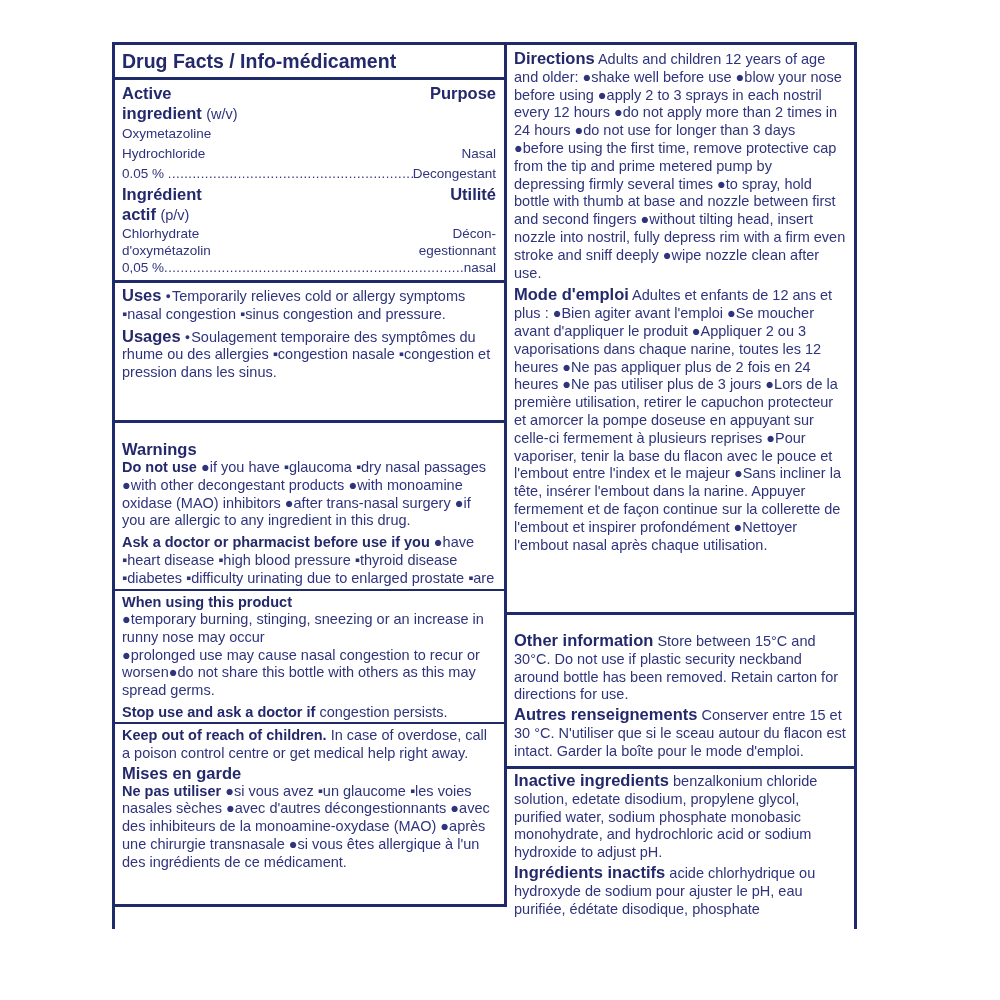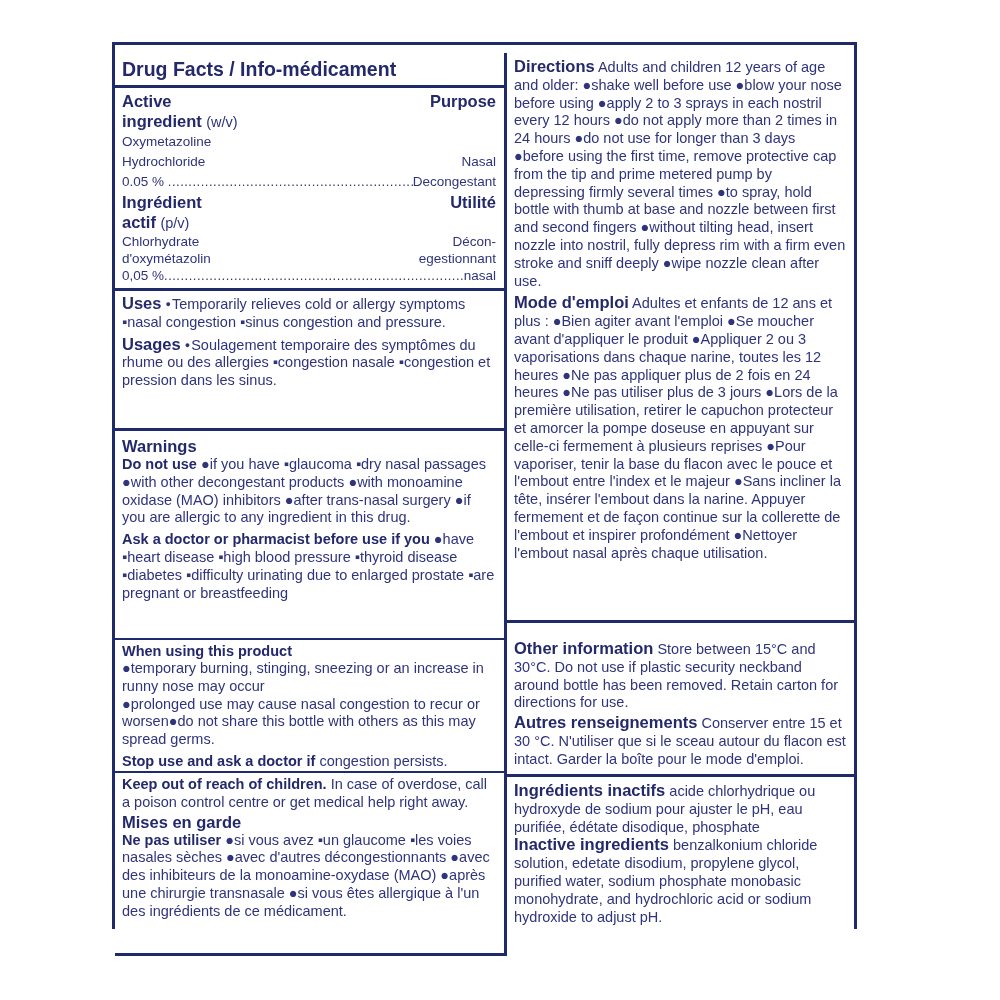--- a/index.html
+++ b/index.html
@@ -1,20 +1,20 @@
 <!DOCTYPE html>
 <html><head>
 <meta charset="utf-8">
 <style>
   html, body { margin: 0; padding: 0; background: #ffffff; }
   body { width: 1000px; height: 1000px; position: relative; overflow: hidden;
          font-family: "Liberation Sans", sans-serif; color: #2b2f78; }
   .label { position: absolute; left: 112px; top: 42px; width: 745px; height: 887px;
            border: 3px solid #1f2a6b; border-bottom: none; box-sizing: border-box; }
-  .col { position: absolute; top: 8px; box-sizing: border-box; }
+  .col { position: absolute; top: 0; box-sizing: border-box; }
   .col-left { left: 0; width: 392px; border-right: 3px solid #1f2a6b; }
   .col-right { left: 392px; width: 347px; }
   .box { border-bottom: 3px solid #1f2a6b; box-sizing: border-box; padding: 3px 8px 2px 7px; overflow: hidden; }
   .box.thin { border-bottom: 2px solid #1f2a6b; }
   .box.nob { border-bottom: none; }
   .title { font-weight: bold; font-size: 19.5px; color: #23296b; line-height: 28px; padding: 2px 0 0 0; }
   .h { font-weight: bold; font-size: 16.5px; color: #23296b; }
   .sub { font-weight: bold; font-size: 14.5px; color: #23296b; }
   .p { font-size: 14.5px; line-height: 17.8px; color: #2f347c; margin: 0; }
   .small { font-size: 13.5px; line-height: 20px; color: #2f347c; }
@@ -81,21 +81,21 @@
       <p class="p">
         <span class="h">Uses</span>
         <span class="bullet"></span><span>Temporarily relieves cold or allergy symptoms ▪nasal congestion ▪sinus congestion and pressure.</span>
       </p>
       <p class="p sep">
         <span class="h">Usages</span>
         <span class="bullet"></span><span>Soulagement temporaire des symptômes du rhume ou des allergies ▪congestion nasale ▪congestion et pression dans les sinus.</span>
       </p>
     </div>
 
-    <div class="box thin" style="height:209px; padding-top:5px;">
+    <div class="box thin" style="height:168px; padding-top:16px;">
       <div class="h" style="line-height:20px;">Warnings</div>
       <p class="p">
         <span class="sub">Do not use</span>
         <span>●if you have ▪glaucoma ▪dry nasal passages ●with other decongestant products ●with monoamine oxidase (MAO) inhibitors ●after trans-nasal surgery ●if you are allergic to any ingredient in this drug.</span>
       </p>
       <p class="p sep">
         <span class="sub">Ask a doctor or pharmacist before use if you</span>
         <span>●have ▪heart disease ▪high blood pressure ▪thyroid disease ▪diabetes ▪difficulty urinating due to enlarged prostate ▪are pregnant or breastfeeding</span>
       </p>
     </div>
@@ -141,23 +141,23 @@
         <span class="h">Other information</span>
         <span>Store between 15°C and 30°C. Do not use if plastic security neckband around bottle has been removed. Retain carton for directions for use.</span>
       </p>
       <p class="p" style="margin-top:2px;">
         <span class="h">Autres renseignements</span>
         <span>Conserver entre 15 et 30 °C. N'utiliser que si le sceau autour du flacon est intact. Garder la boîte pour le mode d'emploi.</span>
       </p>
     </div>
 
     <div class="box nob" style="height:160px; padding-top:3px;">
+      <p class="p">
+        <span class="h">Inactive ingredients</span>
+        <span>benzalkonium chloride solution, edetate disodium, propylene glycol, purified water, sodium phosphate monobasic monohydrate, and hydrochloric acid or sodium hydroxide to adjust pH.</span>
+      </p>
       <p class="p" style="margin-top:2px;">
         <span class="h">Ingrédients inactifs</span>
         <span>acide chlorhydrique ou hydroxyde de sodium pour ajuster le pH, eau purifiée, édétate disodique, phosphate</span>
-      </p>
-      <p class="p">
-        <span class="h">Inactive ingredients</span>
-        <span>benzalkonium chloride solution, edetate disodium, propylene glycol, purified water, sodium phosphate monobasic monohydrate, and hydrochloric acid or sodium hydroxide to adjust pH.</span>
       </p>
     </div>
   </div>
 </div>
 
 </body></html>

